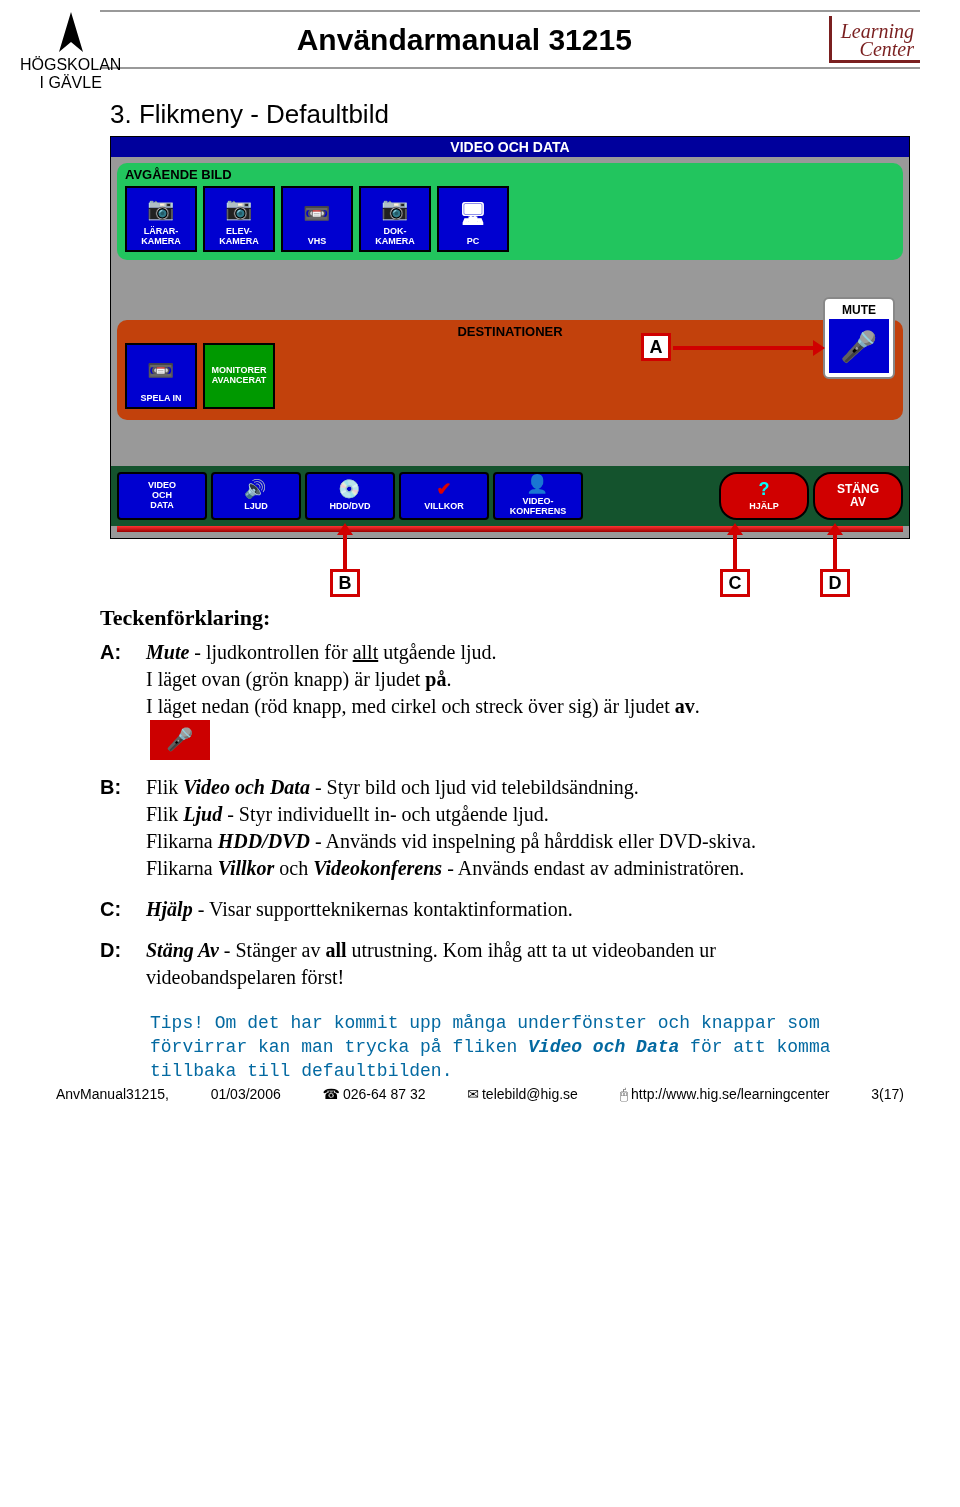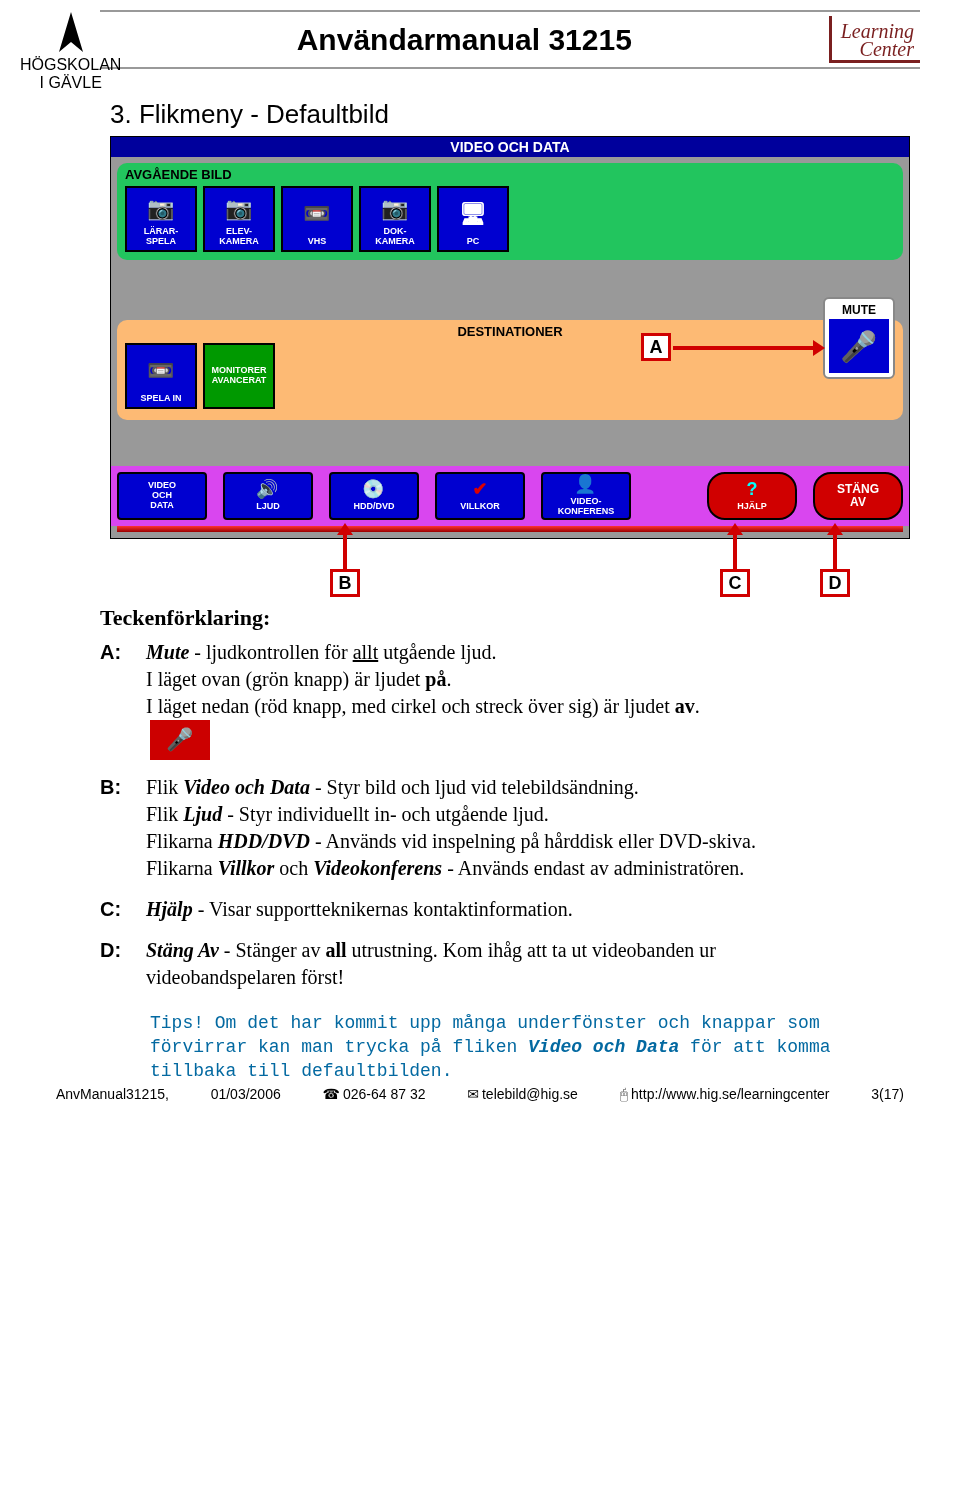--- a/index.html
+++ b/index.html
@@ -125,33 +125,33 @@
     background: #0000d0;
     margin-top: 2px;
     height: 54px;
     display: flex;
     align-items: center;
     justify-content: center;
     color: #ccc;
     font-size: 30px;
   }
   .dest-panel {
-    background: #fdba74;
+    background: #c2410c;
     margin: 60px 6px 6px 6px;
     border-radius: 10px;
     padding: 4px 8px 8px 8px;
     min-height: 100px;
     position: relative;
   }
   .dest-panel .panel-label { text-align: center; }
   .tab-strip {
     display: flex;
-    gap: 16px;
+    gap: 4px;
     padding: 6px;
-    background: #d946ef;
+    background: #14532d;
   }
   .tab {
     border: 2px solid #000;
     border-radius: 4px;
     color: #fff;
     width: 90px;
     height: 48px;
     display: flex;
     flex-direction: column;
     align-items: center;
@@ -303,21 +303,21 @@
 
   <div class="ui-shot">
     <div class="ui-titlebar">VIDEO OCH DATA</div>
 
     <div class="ui-panel">
       <div class="panel-label">AVGÅENDE BILD</div>
       <div class="btn-row">
         <div class="ui-btn">
             <div class="ic">📷</div>
             <div style="white-space:pre-line">LÄRAR-
-SPELA</div>
+KAMERA</div>
           </div>
         <div class="ui-btn">
             <div class="ic">📷</div>
             <div style="white-space:pre-line">ELEV-
 KAMERA</div>
           </div>
         <div class="ui-btn">
             <div class="ic">📼</div>
             <div>VHS</div>
           </div>

